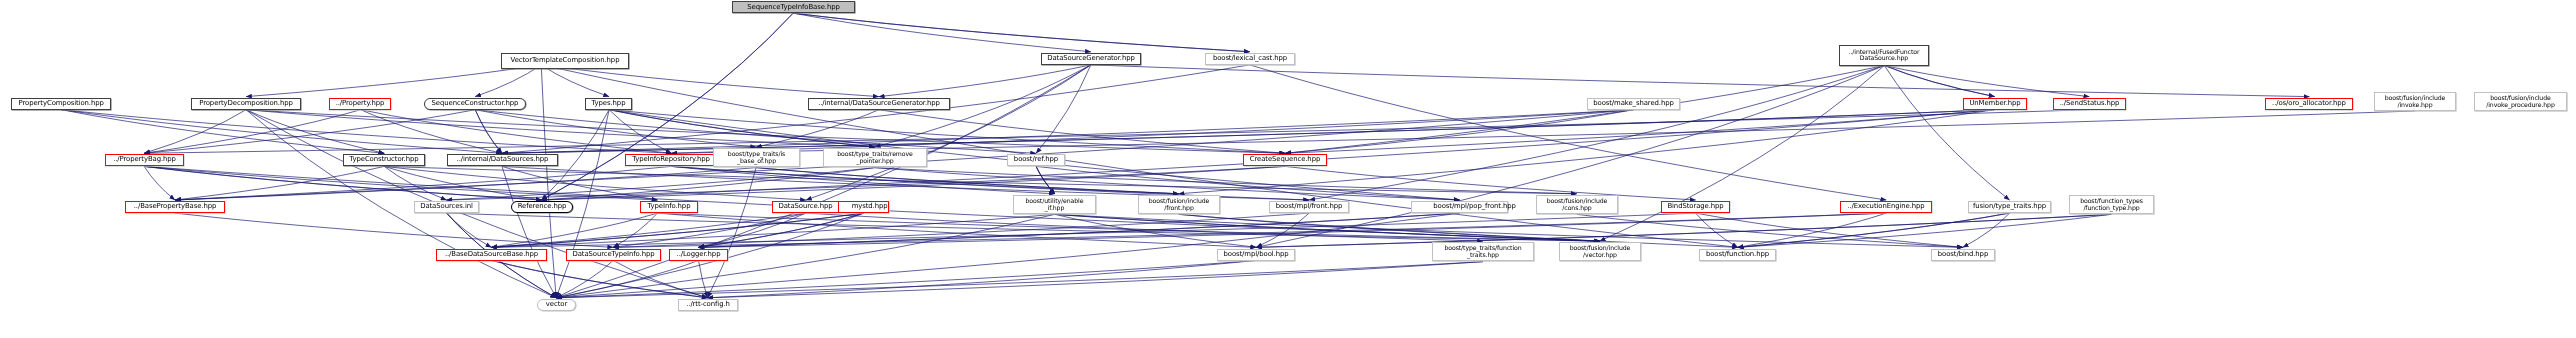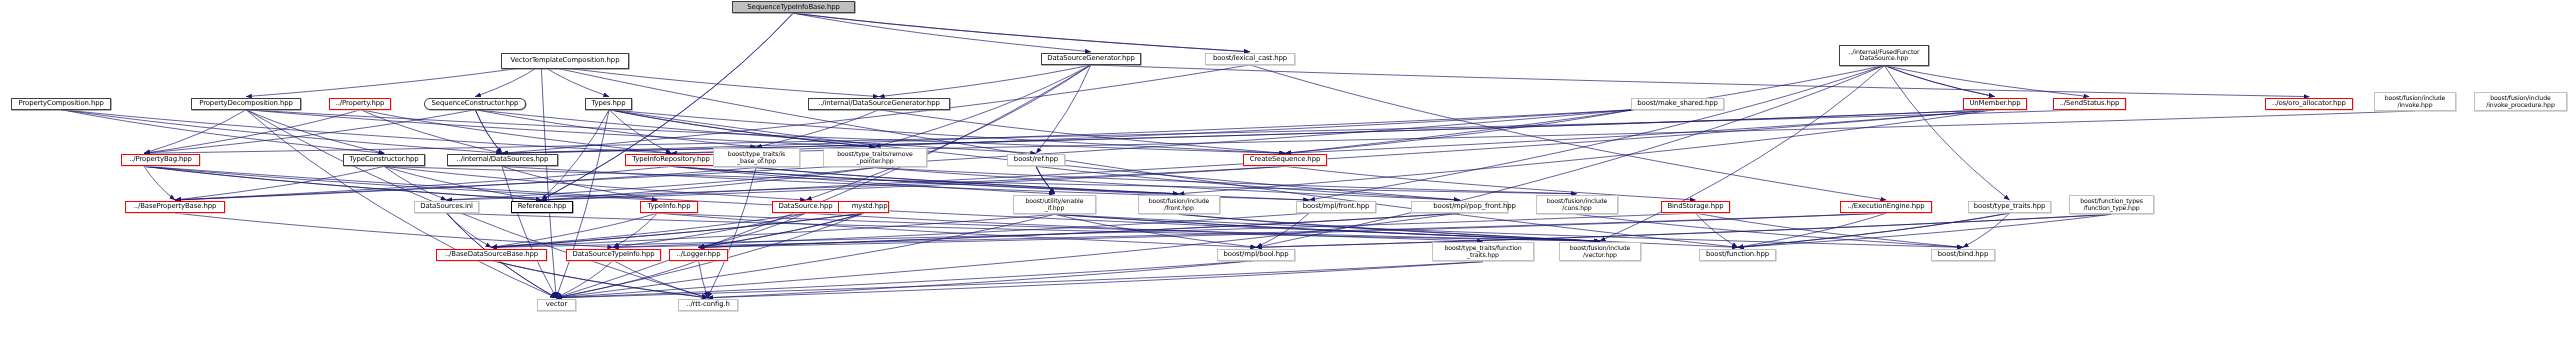--- a/index.html
+++ b/index.html
@@ -203,63 +203,63 @@
     <div class="node kind-local" style="left: 1041px; top: 53px; width: 100px; height: 12px;">DataSourceGenerator.hpp</div>
     <div class="node kind-external" style="left: 1205px; top: 53px; width: 90px; height: 12px;">boost/lexical_cast.hpp</div>
     <div class="node kind-local" style="left: 1839px; top: 45px; width: 90px; height: 20.6px; font-size: 6.2px;">../internal/FusedFunctor
 DataSource.hpp</div>
     <div class="node kind-local" style="left: 11.2px; top: 98px; width: 100px; height: 12px;">PropertyComposition.hpp</div>
     <div class="node kind-local" style="left: 191px; top: 98px; width: 110px; height: 12px;">PropertyDecomposition.hpp</div>
     <div class="node kind-hl" style="left: 329px; top: 98px; width: 62px; height: 12px;">../Property.hpp</div>
     <div class="node kind-local" style="left: 424px; top: 98px; width: 102px; height: 12px; border-radius: 6px;">SequenceConstructor.hpp</div>
     <div class="node kind-local" style="left: 585px; top: 98px; width: 47px; height: 12px;">Types.hpp</div>
     <div class="node kind-local" style="left: 808px; top: 98px; width: 142px; height: 12px;">../internal/DataSourceGenerator.hpp</div>
-    <div class="node kind-external" style="left: 1587px; top: 98px; width: 93px; height: 12px; margin-left: 44px;">boost/make_shared.hpp</div>
+    <div class="node kind-external" style="left: 1587px; top: 98px; width: 93px; height: 12px;">boost/make_shared.hpp</div>
     <div class="node kind-hl" style="left: 1963px; top: 98px; width: 64px; height: 12px;">UnMember.hpp</div>
     <div class="node kind-hl" style="left: 2053px; top: 98px; width: 73px; height: 12px;">../SendStatus.hpp</div>
     <div class="node kind-hl" style="left: 2265px; top: 98px; width: 88px; height: 12px;">../os/oro_allocator.hpp</div>
     <div class="node kind-external" style="left: 2374px; top: 92px; width: 82px; height: 19.3px; font-size: 6.2px;">boost/fusion/include
 /invoke.hpp</div>
     <div class="node kind-external" style="left: 2474px; top: 92px; width: 93px; height: 19.3px; font-size: 6.2px;">boost/fusion/include
 /invoke_procedure.hpp</div>
-    <div class="node kind-hl" style="left: 105px; top: 154px; width: 79px; height: 12px; margin-left: 16px;">../PropertyBag.hpp</div>
+    <div class="node kind-hl" style="left: 105px; top: 154px; width: 79px; height: 12px;">../PropertyBag.hpp</div>
     <div class="node kind-local" style="left: 343px; top: 154px; width: 82px; height: 12px;">TypeConstructor.hpp</div>
     <div class="node kind-local" style="left: 447px; top: 154px; width: 111px; height: 12px;">../internal/DataSources.hpp</div>
     <div class="node kind-hl" style="left: 625px; top: 154px; width: 92px; height: 12px;">TypeInfoRepository.hpp</div>
     <div class="node kind-external" style="left: 713px; top: 148px; width: 87px; height: 19.3px; font-size: 6.2px;">boost/type_traits/is
 _base_of.hpp</div>
     <div class="node kind-external" style="left: 823px; top: 148px; width: 104px; height: 19.3px; font-size: 6.2px;">boost/type_traits/remove
 _pointer.hpp</div>
     <div class="node kind-external" style="left: 1007px; top: 154px; width: 58px; height: 12px; text-align: center;">boost/ref.hpp</div>
     <div class="node kind-hl" style="left: 1243px; top: 154px; width: 84px; height: 12px;">CreateSequence.hpp</div>
     <div class="node kind-hl" style="left: 1661px; top: 201px; width: 69px; height: 12px;">BindStorage.hpp</div>
     <div class="node kind-hl" style="left: 125px; top: 201px; width: 100px; height: 12px;">../BasePropertyBase.hpp</div>
     <div class="node kind-external" style="left: 414px; top: 201px; width: 65px; height: 12px;">DataSources.inl</div>
-    <div class="node kind-strong" style="left: 511px; top: 201px; width: 62px; height: 12px;">Reference.hpp</div>
+    <div class="node kind-strong" style="left: 511px; top: 201px; width: 62px; height: 12px; border-radius: 6px;">Reference.hpp</div>
     <div class="node kind-hl" style="left: 628px; top: 201px; width: 58px; height: 12px; margin-left: 12px;">TypeInfo.hpp</div>
     <div class="node kind-hl" style="left: 772px; top: 201px; width: 67px; height: 12px;">DataSource.hpp</div>
     <div class="node kind-hl" style="left: 838px; top: 201px; width: 51px; height: 12px; padding-left: 14px;">mystd.hpp</div>
     <div class="node kind-external" style="left: 1013px; top: 195px; width: 83px; height: 19.3px; font-size: 6.2px;">boost/utility/enable
 _if.hpp</div>
     <div class="node kind-external" style="left: 1138px; top: 195px; width: 82px; height: 19.3px; font-size: 6.2px;">boost/fusion/include
 /front.hpp</div>
-    <div class="node kind-external" style="left: 1269px; top: 201px; width: 80px; height: 12px; margin-left: 27px;">boost/mpl/front.hpp</div>
+    <div class="node kind-external" style="left: 1269px; top: 201px; width: 80px; height: 12px;">boost/mpl/front.hpp</div>
     <div class="node kind-external" style="left: 1411px; top: 201px; width: 97px; height: 12px; padding-left: 32px;">boost/mpl/pop_front.hpp</div>
     <div class="node kind-external" style="left: 1536px; top: 195px; width: 82px; height: 19.3px; font-size: 6.2px;">boost/fusion/include
 /cons.hpp</div>
     <div class="node kind-hl" style="left: 1840px; top: 201px; width: 92px; height: 12px;">../ExecutionEngine.hpp</div>
-    <div class="node kind-external" style="left: 1968px; top: 201px; width: 83px; height: 12px;">boost/type_traits.hpp</div>
+    <div class="node kind-external" style="left: 1968px; top: 201px; width: 83px; height: 12px;">fusion/type_traits.hpp</div>
     <div class="node kind-external" style="left: 2069px; top: 195px; width: 85px; height: 19.3px; font-size: 6.2px;">boost/function_types
 /function_type.hpp</div>
     <div class="node kind-hl" style="left: 436px; top: 249px; width: 111px; height: 12px;">../BaseDataSourceBase.hpp</div>
     <div class="node kind-hl" style="left: 566px; top: 249px; width: 95px; height: 12px;">DataSourceTypeInfo.hpp</div>
     <div class="node kind-hl" style="left: 669px; top: 249px; width: 59px; height: 12px;">../Logger.hpp</div>
     <div class="node kind-external" style="left: 1217px; top: 249px; width: 78px; height: 12px;">boost/mpl/bool.hpp</div>
     <div class="node kind-external" style="left: 1432px; top: 242px; width: 102px; height: 19.3px; font-size: 6.2px;">boost/type_traits/function
 _traits.hpp</div>
     <div class="node kind-external" style="left: 1559px; top: 242px; width: 82px; height: 19.3px; font-size: 6.2px;">boost/fusion/include
 /vector.hpp</div>
     <div class="node kind-external" style="left: 1699px; top: 249px; width: 77px; height: 12px;">boost/function.hpp</div>
     <div class="node kind-external" style="left: 1931px; top: 249px; width: 64px; height: 12px;">boost/bind.hpp</div>
-    <div class="node kind-external" style="left: 537px; top: 299px; width: 39px; height: 12px;">vector</div>
+    <div class="node kind-external" style="left: 537px; top: 299px; width: 39px; height: 12px; border-radius: 6px;">vector</div>
     <div class="node kind-external" style="left: 678px; top: 299px; width: 60px; height: 12px;">../rtt-config.h</div>
   </div>
 
 
 </body></html>

